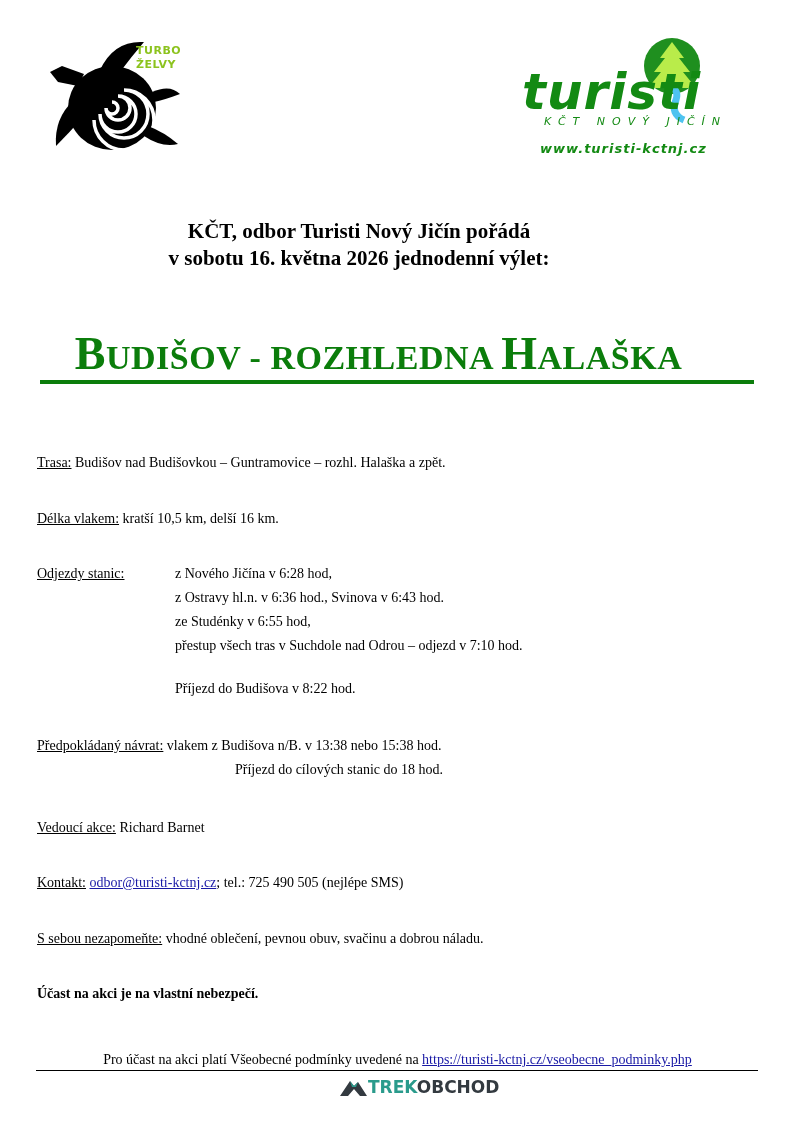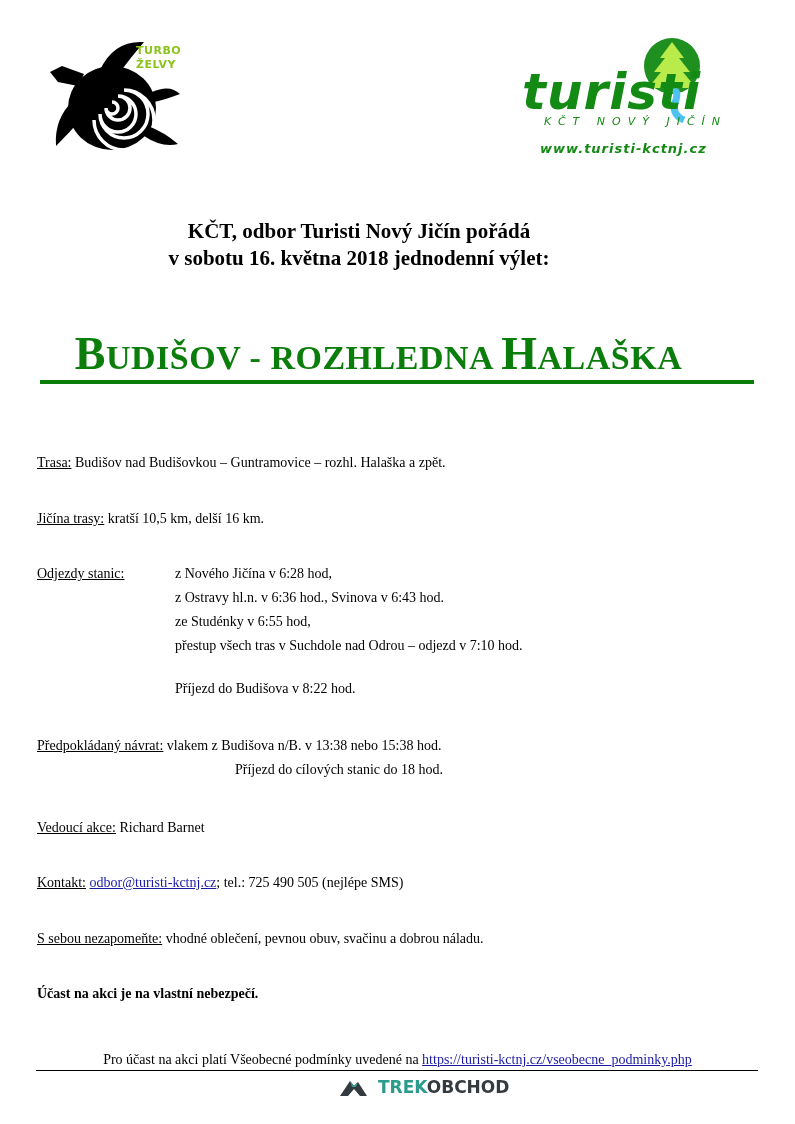--- a/index.html
+++ b/index.html
@@ -26,21 +26,21 @@
   .title-rule { left:40px; top:380px; width:714px; height:4px; background:#0b7d0b; }
   
   .line { left:37px; font-size:14px; line-height:22px; white-space:nowrap; }
   .u { text-decoration:underline; }
   .link { color:#1a1aa6; text-decoration:underline; }
   .bold { font-weight:bold; }
   .footer-note { left:0; width:795px; top:1052px; text-align:center; font-size:14px; }
   .footer-rule { left:36px; top:1070px; width:722px; height:1px; background:#000; }
   .partner-label { left:234px; top:1078px; font-size:17px;margin-top:48px; }
   .trek { left:340px; top:1077px; font-family:"DejaVu Sans", sans-serif; font-weight:bold; font-size:17px; }
-  .trek .a { color:#2a9b8c;margin-left:10px; }
+  .trek .a { color:#2a9b8c; }
   .trek .b { color:#333a40; }
 </style>
 </head>
 <body>
 
 <svg class="abs turtle" viewBox="0 0 140 124">
   <ellipse cx="68" cy="72" rx="44" ry="42" fill="#000"></ellipse>
   <path d="M68 72 m0 -6 a6 6 0 1 1 -6 6 a12 12 0 1 0 12 -12 a18 18 0 1 1 -18 18 a24 24 0 1 0 24 -24 a30 30 0 1 1 -30 30" fill="none" stroke="#fff" stroke-width="3.5"></path>
   <path d="M40 38 L18 30 L6 36 L14 46 L34 50 Z" fill="#000"></path>
   <path d="M56 34 Q70 4 100 6 Q88 20 76 36 Z" fill="#000"></path>
@@ -57,33 +57,33 @@
   <circle cx="152" cy="30" r="28" fill="#1f8f1f"></circle>
   <polygon points="152,6 140,22 145,22 134,36 141,36 128,52 176,52 163,36 170,36 159,22 164,22" fill="#b9ec4a"></polygon>
   <path d="M146 50 Q160 52 156 64 Q150 78 164 84" fill="none" stroke="#4ec3f0" stroke-width="7"></path>
 </svg>
 <div class="abs turisti-word">turisti</div>
 <div class="abs turisti-sub">KČT NOVÝ JIČÍN</div>
 <div class="abs turisti-url">www.turisti-kctnj.cz</div>
 
 <div class="abs intro">
   <div>KČT, odbor Turisti Nový Jičín pořádá</div>
-  <div>v sobotu 16. května 2018 jednodenní výlet:</div>
+  <div>v sobotu 16. května 2026 jednodenní výlet:</div>
 </div>
 
 <div class="abs title">
   <span class="big">B</span><span>UDIŠOV - ROZHLEDNA </span><span class="big">H</span><span>ALAŠKA</span>
 </div>
 <div class="abs title-rule"></div>
 
 <div class="abs line" style="top:452px">
   <span class="u">Trasa:</span><span> Budišov nad Budišovkou – Guntramovice – rozhl. Halaška a zpět.</span>
 </div>
 <div class="abs line" style="top:508px">
-  <span class="u">Jičína trasy:</span><span> kratší 10,5 km, delší 16 km.</span>
+  <span class="u">Délka vlakem:</span><span> kratší 10,5 km, delší 16 km.</span>
 </div>
 <div class="abs line" style="top:563px">
   <span class="u">Odjezdy stanic:</span>
 </div>
 <div class="abs line" style="left:175px;top:563px">z Nového Jičína v 6:28 hod,</div>
 <div class="abs line" style="left:175px;top:587px">z Ostravy hl.n. v 6:36 hod., Svinova v 6:43 hod.</div>
 <div class="abs line" style="left:175px;top:611px">ze Studénky v 6:55 hod,</div>
 <div class="abs line" style="left:175px;top:635px">přestup všech tras v Suchdole nad Odrou – odjezd v 7:10 hod.</div>
 <div class="abs line" style="left:175px;top:678px">Příjezd do Budišova v 8:22 hod.</div>
 

